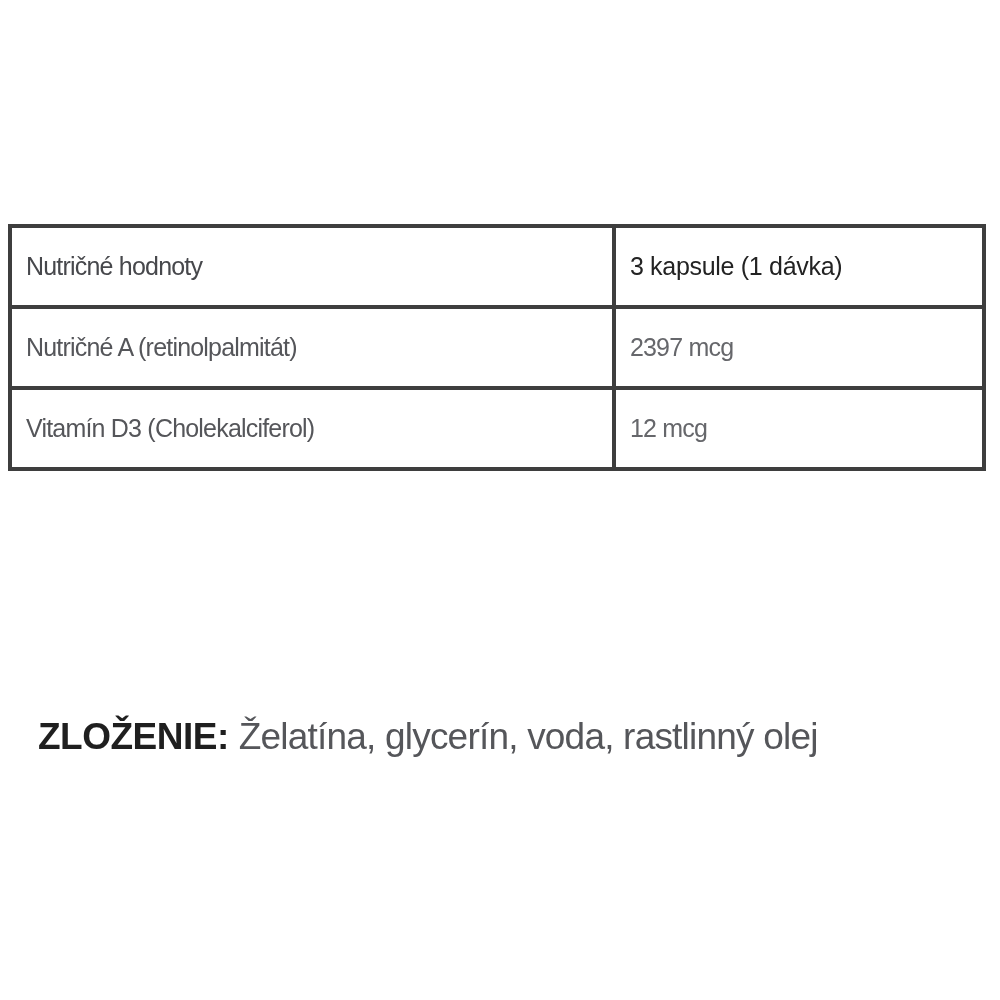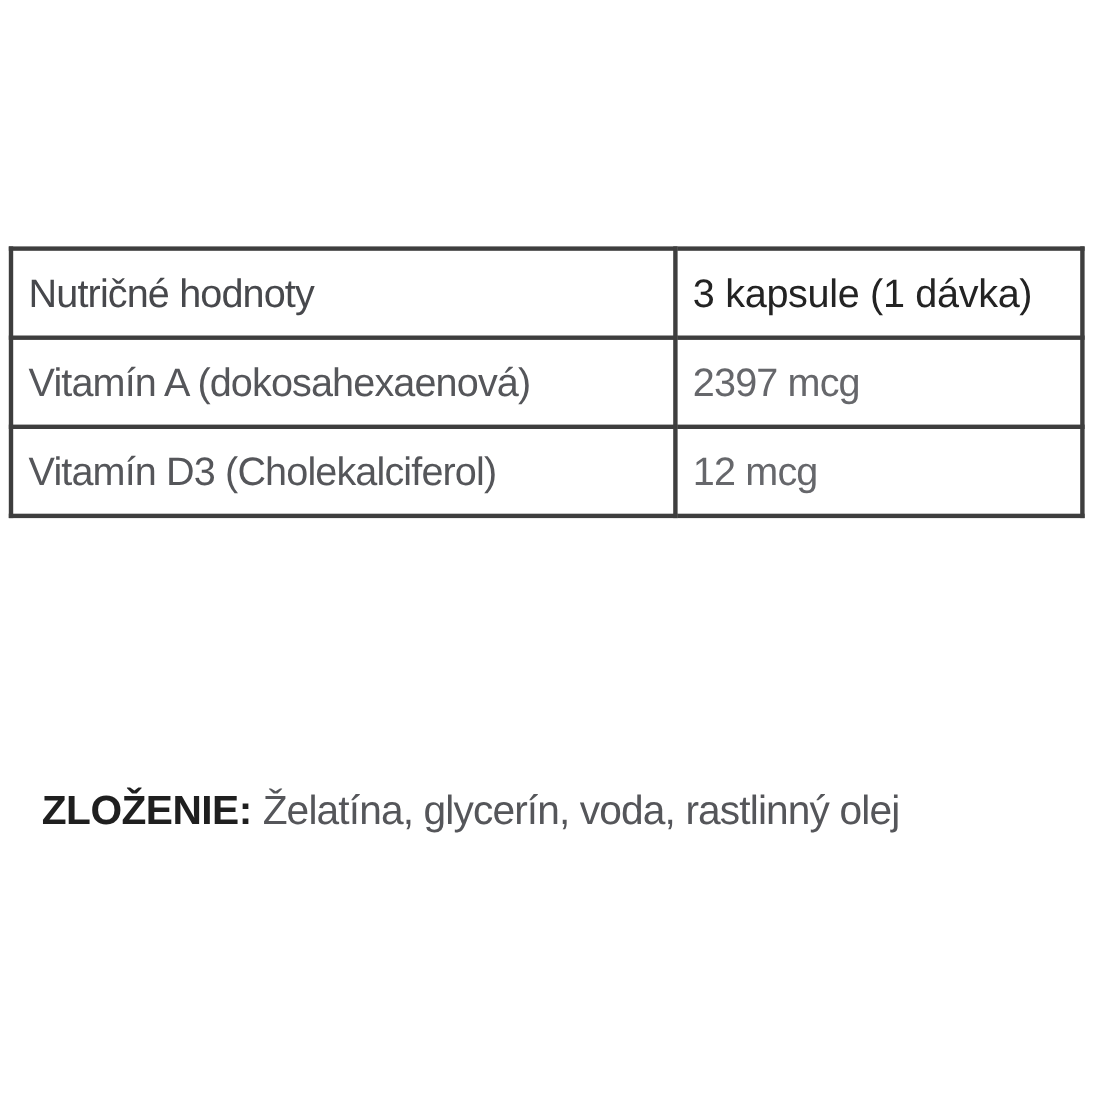--- a/index.html
+++ b/index.html
@@ -29,21 +29,21 @@
     top: 224px;
     width: 978px;
     border-collapse: collapse;
     table-layout: fixed;
   }
   table.nutrition td {
     border: 4px solid var(--border);
     height: 81px;
     vertical-align: middle;
     padding: 0 10px 0 14px;
-    font-size: 36px;
+    font-size: 25px;
     letter-spacing: -0.8px;
     white-space: nowrap;
     overflow: hidden;
   }
   td.col-label { width: 62%; color: var(--label-text); }
   td.col-value { width: 38%; color: var(--value-text); }
   tr.header-row td.col-label {
     color: var(--header-label-text);
   }
   tr.header-row td.col-value {
@@ -74,21 +74,21 @@
 
 <div class="sheet">
 
   <table class="nutrition">
     <tbody>
       <tr class="header-row">
         <td class="col-label">Nutričné hodnoty</td>
         <td class="col-value">3 kapsule (1 dávka)</td>
       </tr>
       <tr>
-        <td class="col-label">Vitamín A (dokosahexaenová)</td>
+        <td class="col-label">Nutričné A (retinolpalmitát)</td>
         <td class="col-value">2397 mcg</td>
       </tr>
       <tr>
         <td class="col-label">Vitamín D3 (Cholekalciferol)</td>
         <td class="col-value">12 mcg</td>
       </tr>
     </tbody>
   </table>
 
   <div class="composition">

